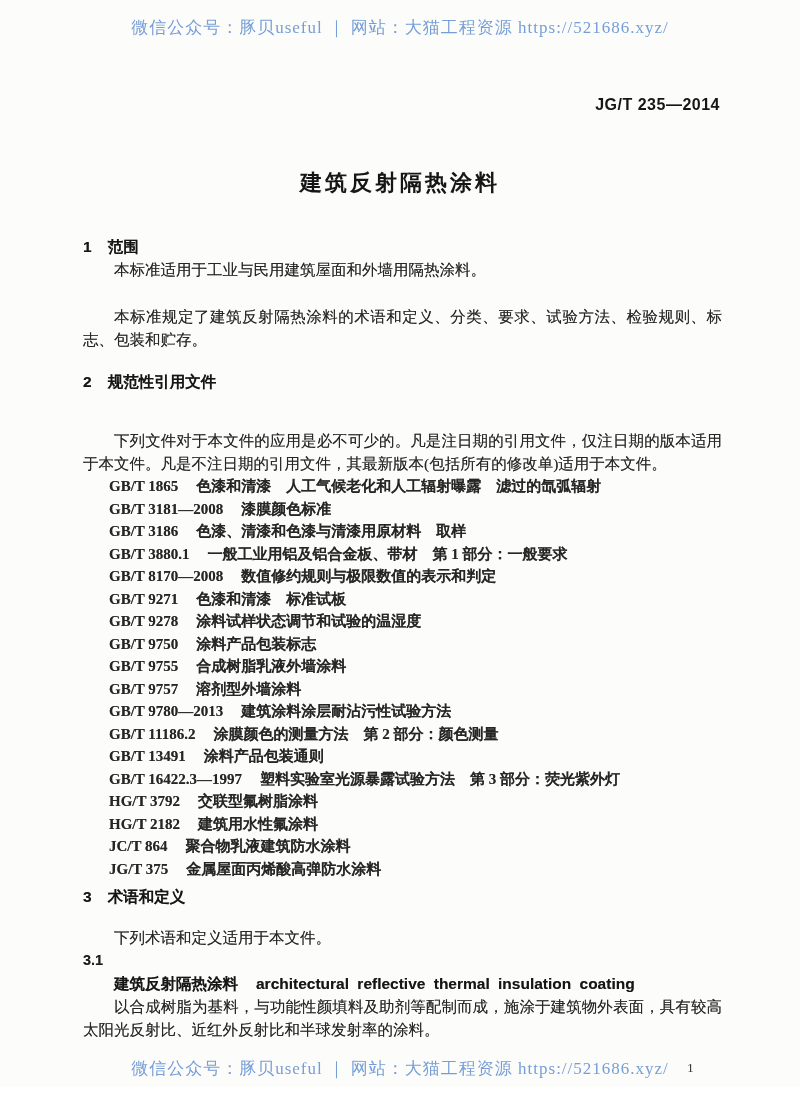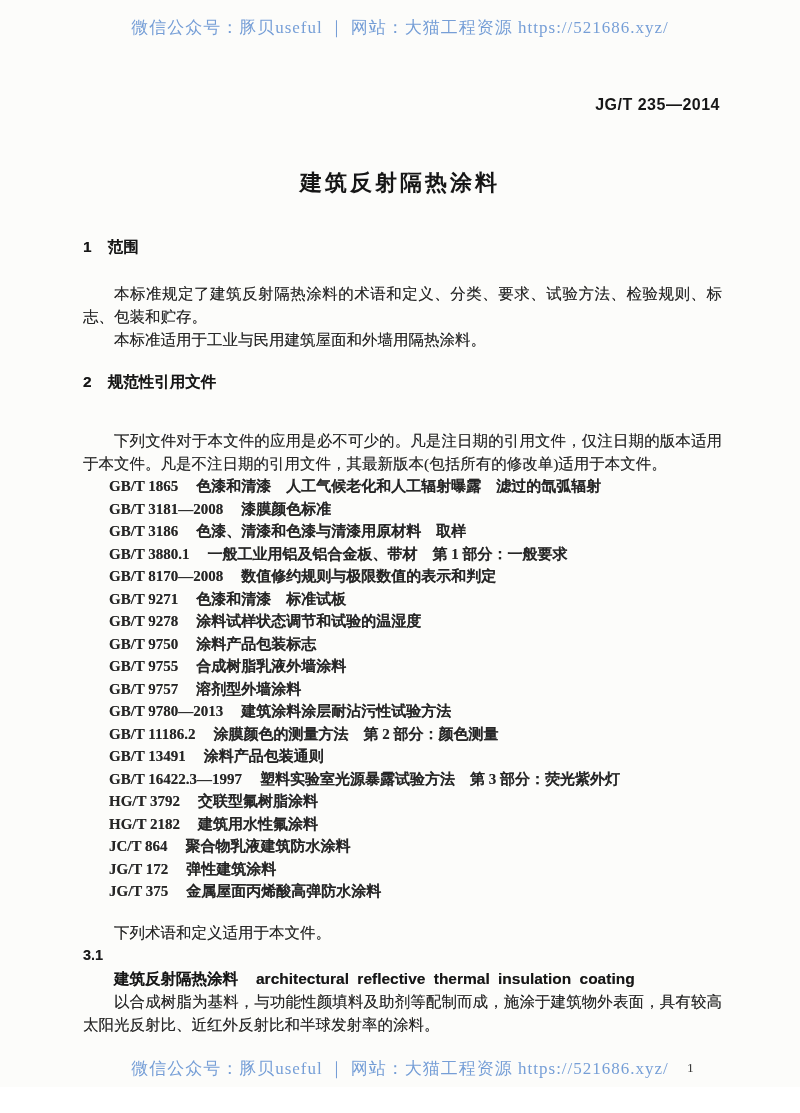--- a/index.html
+++ b/index.html
@@ -123,22 +123,22 @@
   <div class="wm wm-top" style="color: rgb(107, 151, 212);">微信公众号：豚贝useful ｜ 网站：大猫工程资源 https://521686.xyz/</div>
 
   <div class="doc-code">JG/T 235—2014</div>
 
   <h1 class="doc-title">建筑反射隔热涂料</h1>
 
   <div class="flow">
 
     <h2 class="sec-h"><span class="sec-num">1</span><span>范围</span></h2>
 
+    <p class="para">本标准适用于工业与民用建筑屋面和外墙用隔热涂料。</p>
     <p class="para p-first">本标准规定了建筑反射隔热涂料的术语和定义、分类、要求、试验方法、检验规则、标志、包装和贮存。</p>
-    <p class="para">本标准适用于工业与民用建筑屋面和外墙用隔热涂料。</p>
 
     <h2 class="sec-h h-refs"><span class="sec-num">2</span><span>规范性引用文件</span></h2>
 
     <p class="para refs-intro">下列文件对于本文件的应用是必不可少的。凡是注日期的引用文件，仅注日期的版本适用于本文件。凡是不注日期的引用文件，其最新版本(包括所有的修改单)适用于本文件。</p>
 
     <ul class="ref-list">
         <li class="ref-item"><span class="ref-code">GB/T 1865</span><span class="ref-title">色漆和清漆　人工气候老化和人工辐射曝露　滤过的氙弧辐射</span></li>
         <li class="ref-item"><span class="ref-code">GB/T 3181—2008</span><span class="ref-title">漆膜颜色标准</span></li>
         <li class="ref-item"><span class="ref-code">GB/T 3186</span><span class="ref-title">色漆、清漆和色漆与清漆用原材料　取样</span></li>
         <li class="ref-item"><span class="ref-code">GB/T 3880.1</span><span class="ref-title">一般工业用铝及铝合金板、带材　第 1 部分：一般要求</span></li>
@@ -148,24 +148,24 @@
         <li class="ref-item"><span class="ref-code">GB/T 9750</span><span class="ref-title">涂料产品包装标志</span></li>
         <li class="ref-item"><span class="ref-code">GB/T 9755</span><span class="ref-title">合成树脂乳液外墙涂料</span></li>
         <li class="ref-item"><span class="ref-code">GB/T 9757</span><span class="ref-title">溶剂型外墙涂料</span></li>
         <li class="ref-item"><span class="ref-code">GB/T 9780—2013</span><span class="ref-title">建筑涂料涂层耐沾污性试验方法</span></li>
         <li class="ref-item"><span class="ref-code">GB/T 11186.2</span><span class="ref-title">涂膜颜色的测量方法　第 2 部分：颜色测量</span></li>
         <li class="ref-item"><span class="ref-code">GB/T 13491</span><span class="ref-title">涂料产品包装通则</span></li>
         <li class="ref-item"><span class="ref-code">GB/T 16422.3—1997</span><span class="ref-title">塑料实验室光源暴露试验方法　第 3 部分：荧光紫外灯</span></li>
         <li class="ref-item"><span class="ref-code">HG/T 3792</span><span class="ref-title">交联型氟树脂涂料</span></li>
         <li class="ref-item"><span class="ref-code">HG/T 2182</span><span class="ref-title">建筑用水性氟涂料</span></li>
         <li class="ref-item"><span class="ref-code">JC/T 864</span><span class="ref-title">聚合物乳液建筑防水涂料</span></li>
-        <li class="ref-item"><span class="ref-code">JG/T 172</span><span class="ref-title">弹性建筑涂料</span></li>
         <li class="ref-item"><span class="ref-code">JG/T 375</span><span class="ref-title">金属屋面丙烯酸高弹防水涂料</span></li>
       </ul>
 
+    <h2 class="sec-h h-terms"><span class="sec-num">3</span><span>术语和定义</span></h2>
 
     <p class="para terms-intro">下列术语和定义适用于本文件。</p>
 
     <p class="term-number">3.1</p>
 
     <p class="term-line"><span>建筑反射隔热涂料</span><span class="term-en">architectural reflective thermal insulation coating</span></p>
 
     <p class="definition">以合成树脂为基料，与功能性颜填料及助剂等配制而成，施涂于建筑物外表面，具有较高太阳光反射比、近红外反射比和半球发射率的涂料。</p>
 
   </div>

